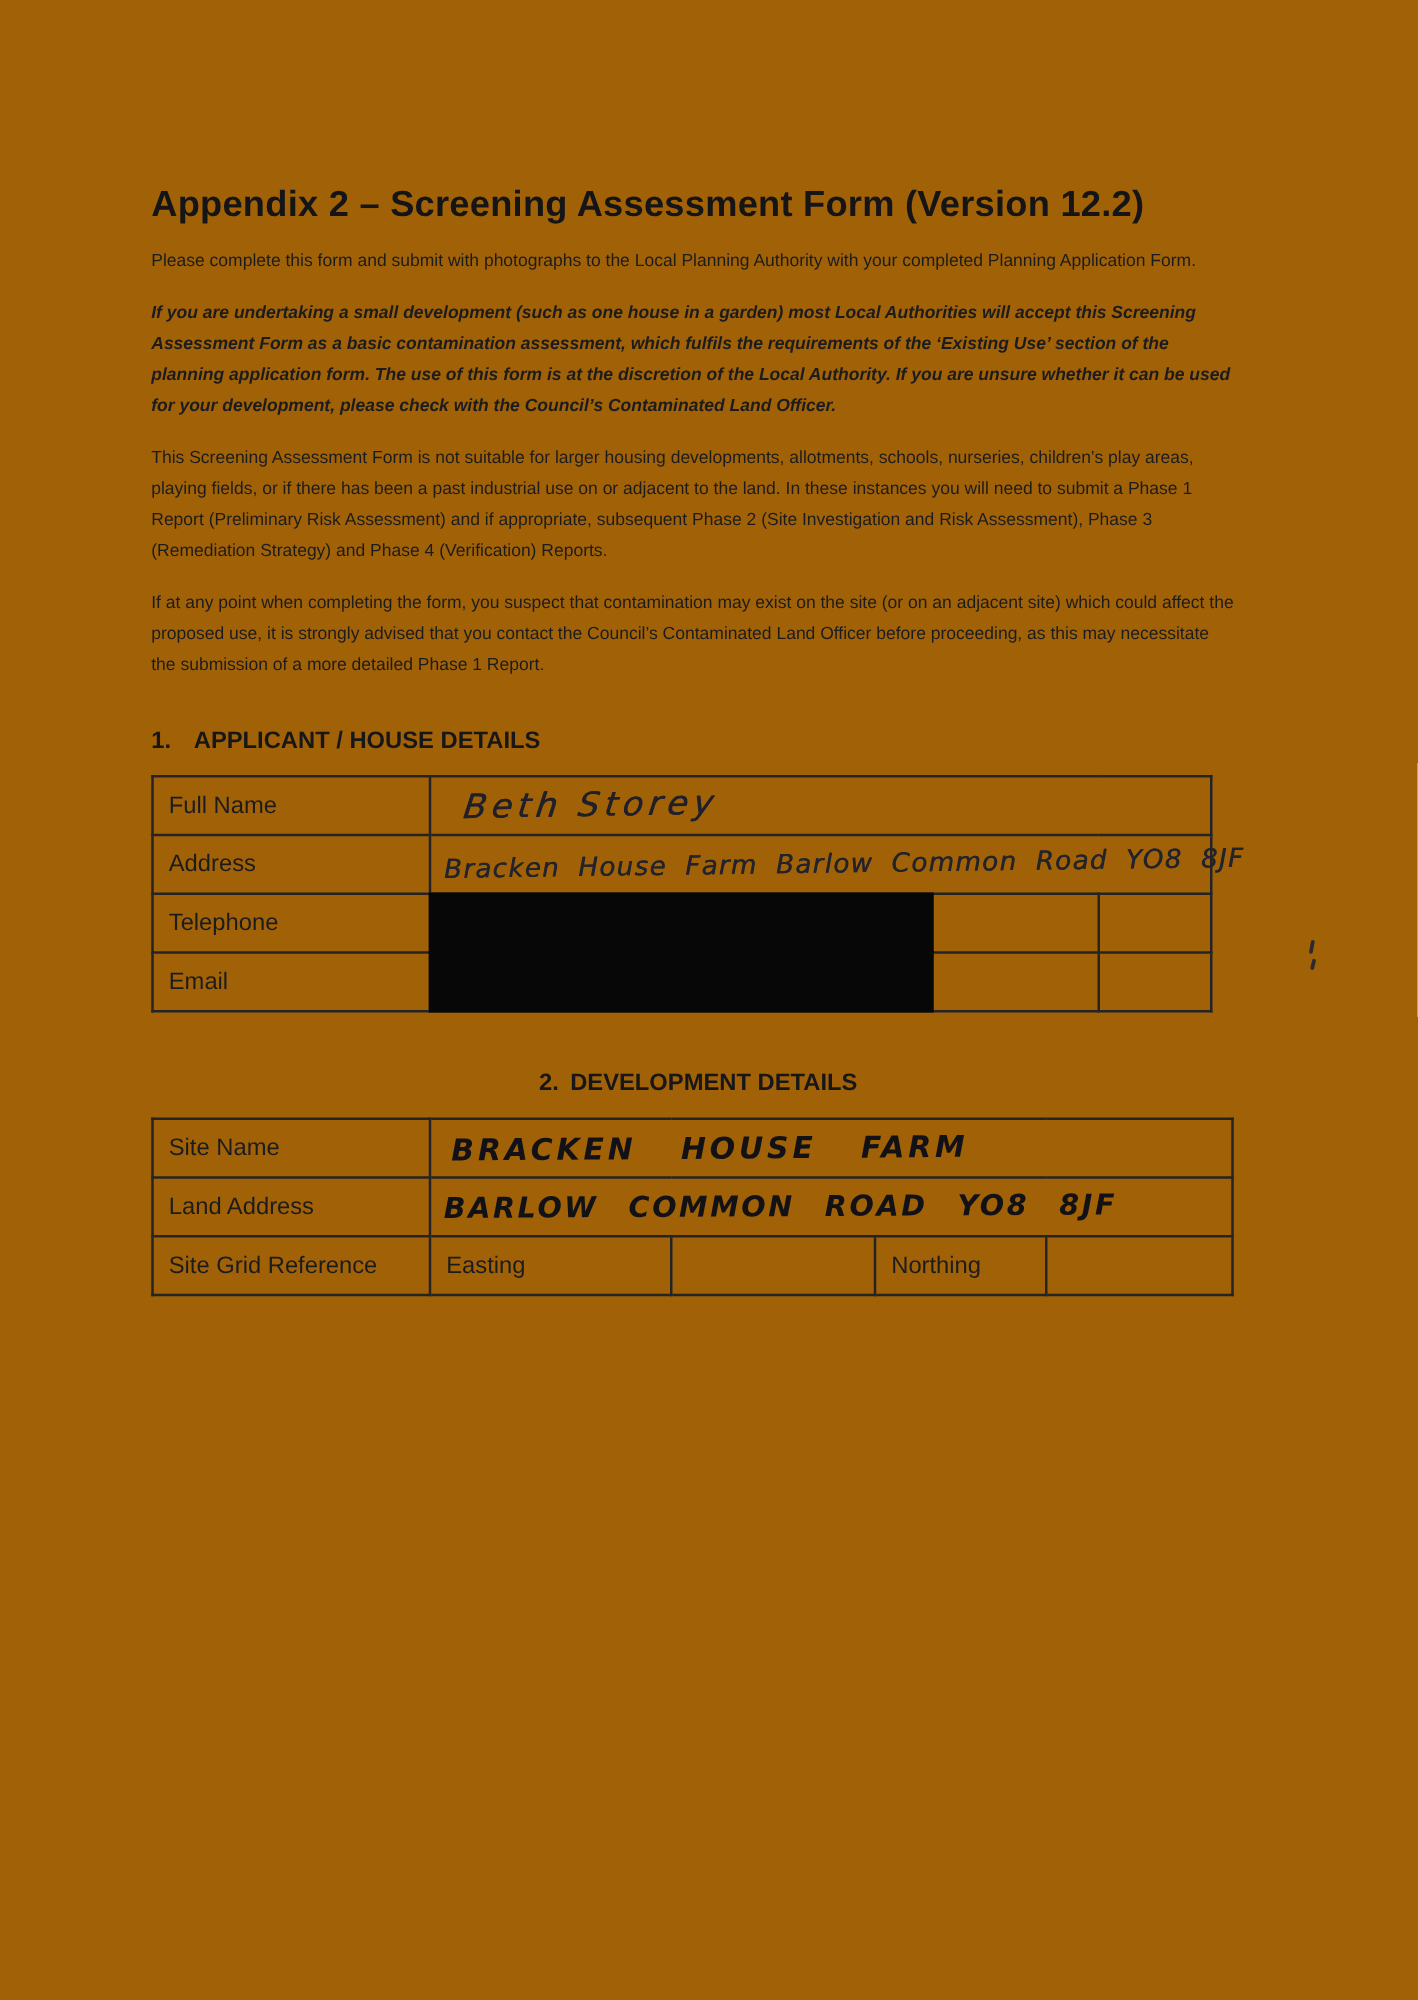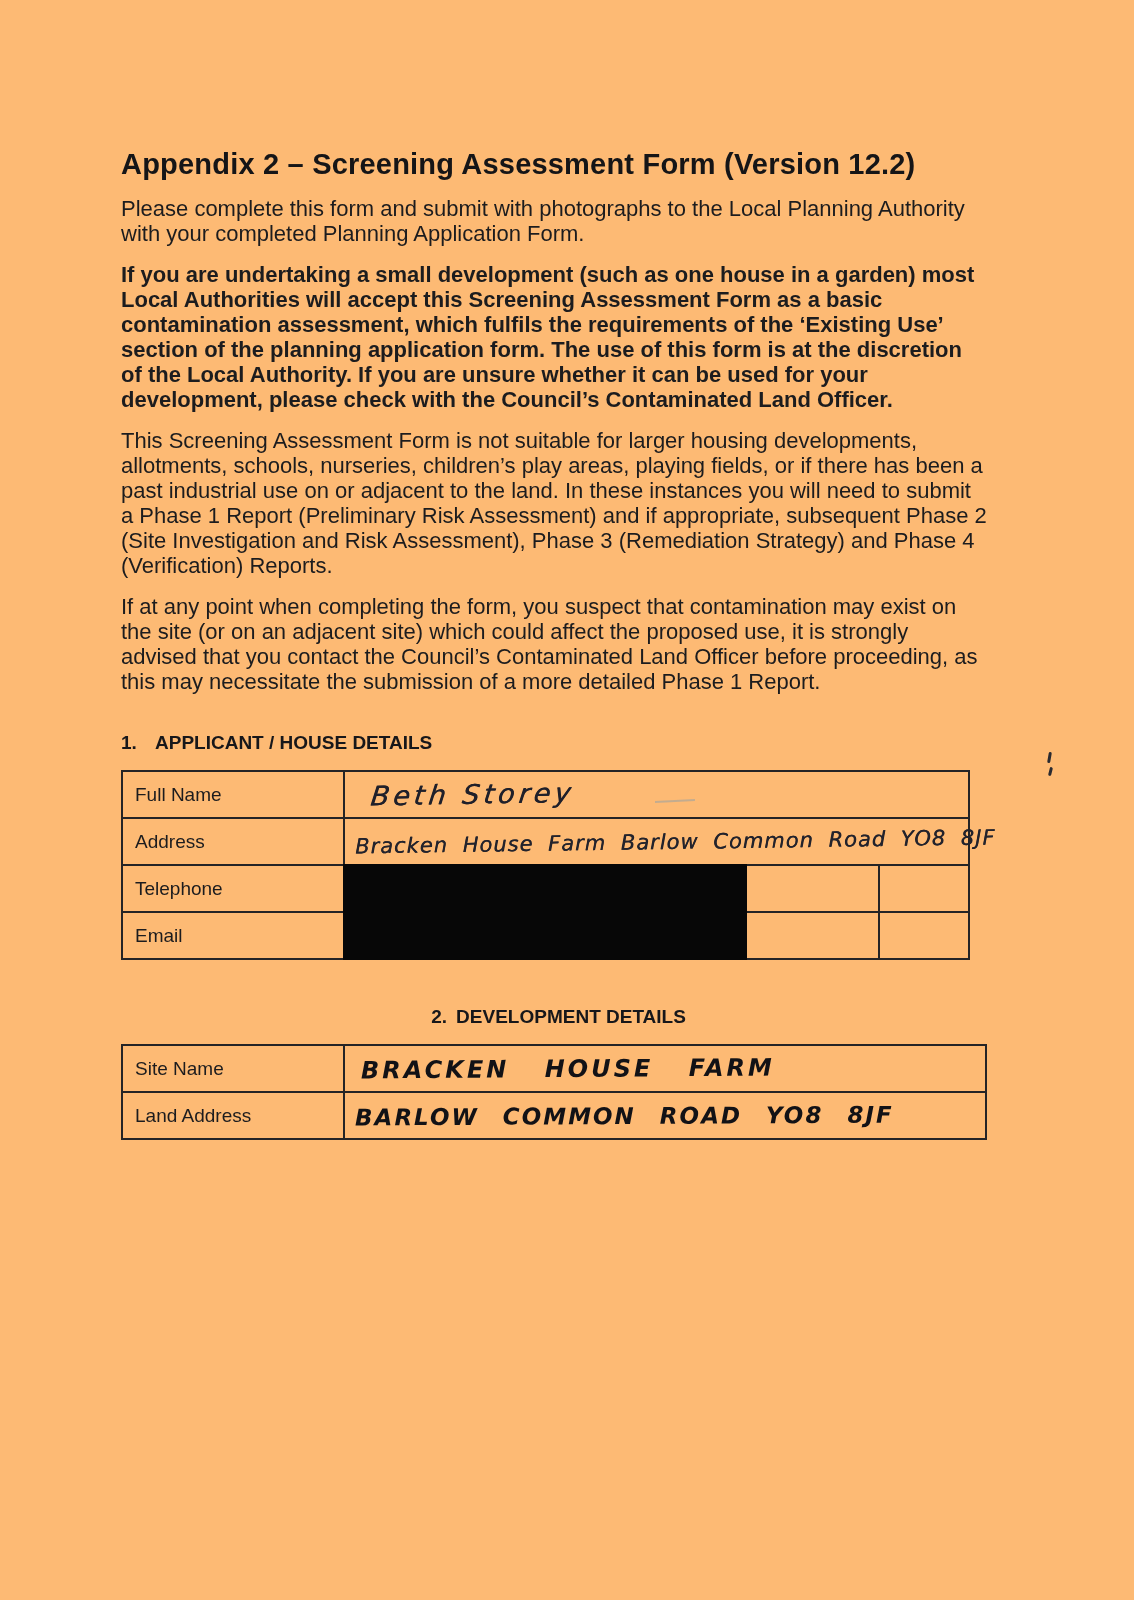--- a/index.html
+++ b/index.html
@@ -1,27 +1,27 @@
 <!DOCTYPE html>
 <html><head>
 <meta charset="utf-8">
 <style>
   * { margin:0; padding:0; box-sizing:border-box; }
   html,body { background:#d9d9d6; }
   .page {
     width:1134px; height:1600px; position:relative; overflow:hidden;
-    background:#fdba74;
+    background:#a16207;
     color:#1b1b1d;
     font-family:"Liberation Sans","DejaVu Sans",sans-serif;
     margin:0 auto;
   }
   .content { position:absolute; left:121px; top:148px; width:866px; }
   .title { font-size:29px; font-weight:700; color:#151517; margin-bottom:15px; letter-spacing:0.2px; }
-  .para { font-size:22px; line-height:25px; margin-bottom:16px; color:#1c1c1e; }
-  .para.bold { font-weight:700; }
+  .para { font-size:14px; line-height:25px; margin-bottom:16px; color:#1c1c1e; }
+  .para.bold { font-weight:700;font-style:italic; }
   .section-heading { font-size:19px; font-weight:700; margin-top:38px; margin-bottom:16px; color:#17171a; }
   .section-heading .num { display:inline-block; width:34px; }
 
   .table-wrap { position:relative; }
   table.form-table { border-collapse:collapse; table-layout:fixed; background:transparent; }
   table.applicant { width:847px; }
   table.development { width:864px; }
   td {
     border:2px solid #242426; height:47px; vertical-align:middle;
     font-size:19px; padding-left:12px; color:#1c1c1e; position:relative;
@@ -132,20 +132,27 @@
           <td class="value-cell" colspan="4">
             <span class="hand hand-site-name">BRACKEN HOUSE FARM</span>
           </td>
         </tr>
         <tr>
           <td>Land Address</td>
           <td class="value-cell" colspan="4">
             <span class="hand hand-site-address">BARLOW COMMON ROAD YO8 8JF</span>
           </td>
         </tr>
+        <tr>
+          <td>Site Grid Reference</td>
+          <td>Easting</td>
+          <td></td>
+          <td>Northing</td>
+          <td></td>
+        </tr>
       </tbody>
         </table>
     </div>
 
   </div>
 
   <div class="smudge"></div>
   <div class="ink-mark">
     <div class="s1"></div>
     <div class="s2"></div>

